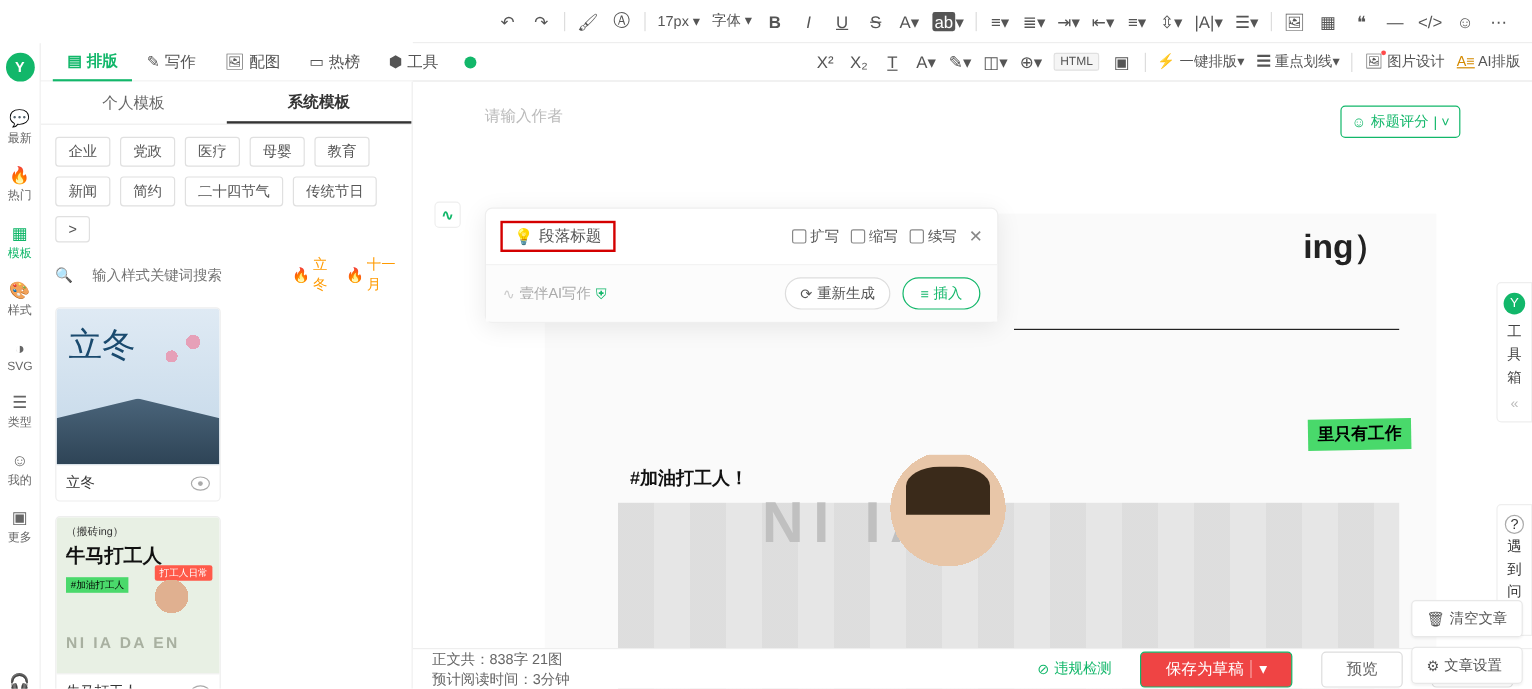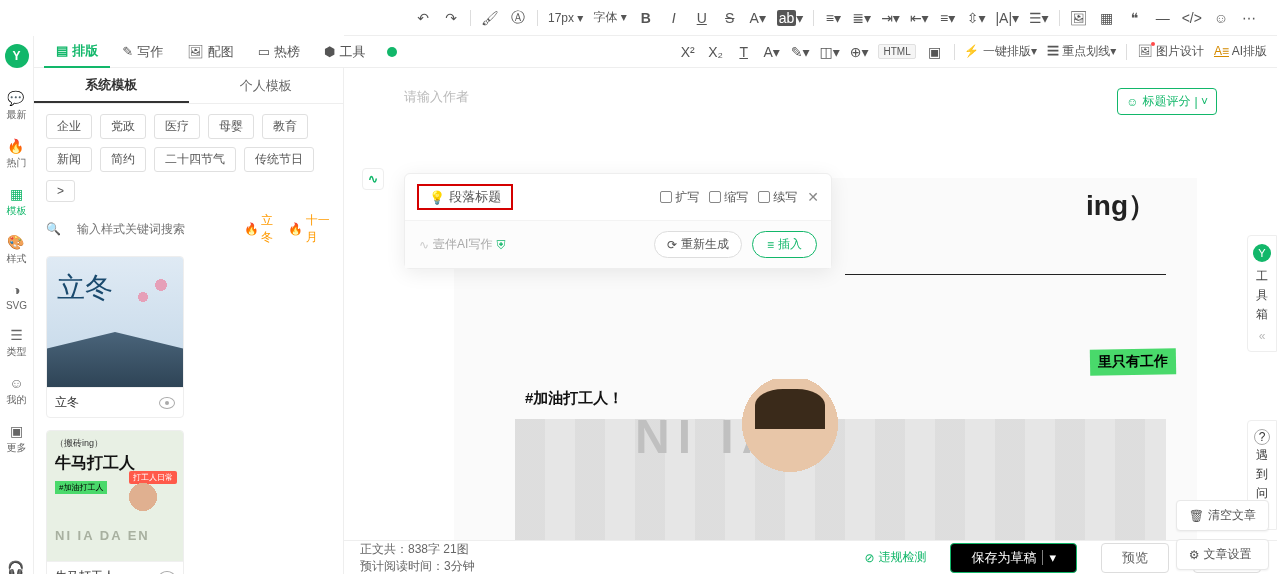--- a/index.html
+++ b/index.html
@@ -74,21 +74,21 @@
 .art-hash { position: absolute; left: 70px; top: 210px; font-weight: bold; font-size: 15px; color: #111; }
 .art-nixia { position: absolute; left: 180px; top: 230px; font-size: 48px; font-weight: 900; color: #c0c0c0; letter-spacing: 8px; }
 .art-head { position: absolute; left: 270px; top: 200px; width: 130px; height: 150px; background: radial-gradient(circle at 50% 30%, #e8c6a8 0 48px, transparent 48px); }
 .art-head::after { content: ""; position: absolute; left: 30px; top: 10px; width: 70px; height: 40px; background: #3a2a1a; border-radius: 40% 40% 0 0; }
 .art-bldg { position: absolute; left: 60px; top: 240px; right: 30px; bottom: 0; background: repeating-linear-gradient(90deg, #888 0 30px, #aaa 30px 60px); opacity: .25; }
 
 
 .footer { position: absolute; left: 344px; right: 0; bottom: 0; height: 34px; border-top: 1px solid #eee; display: flex; align-items: center; padding: 0 16px; gap: 24px; font-size: 12px; color: #666; background: #fff; z-index: 10; }
 .footer .spacer { flex: 1; }
 .f-btn { border: 1px solid #ddd; border-radius: 4px; padding: 5px 20px; background: #fff; cursor: pointer; font-size: 13px; }
-.f-btn.green { background: #000000; color: #fff; border-color: #12b76a; display: flex; align-items: center; gap: 6px; }
+.f-btn.green { background: #ef4444; color: #fff; border-color: #12b76a; display: flex; align-items: center; gap: 6px; }
 .f-link { color: #12b76a; display: flex; align-items: center; gap: 4px; cursor: pointer; }
 
 
 .r-rail { position: absolute; right: 0; top: 235px; width: 30px; background: #fff; border: 1px solid #eee; border-radius: 4px 0 0 4px; display: flex; flex-direction: column; align-items: center; padding: 8px 0; gap: 2px; }
 .r-rail .g { width: 18px; height: 18px; border-radius: 50%; background: #12b76a; color: #fff; display: flex; align-items: center; justify-content: center; font-size: 11px; margin-bottom: 4px; }
 .r-rail .ch { font-size: 12px; color: #444; }
 .r-rail2 { position: absolute; right: 0; top: 420px; width: 30px; background: #fff; border: 1px solid #eee; border-radius: 4px 0 0 4px; display: flex; flex-direction: column; align-items: center; padding: 8px 0; gap: 2px; }
 
 
 .br-btns { position: absolute; right: 8px; bottom: 4px; display: flex; flex-direction: column; gap: 8px; z-index: 20; }
@@ -238,22 +238,22 @@
   <span class="tb-sep"></span>
   <span class="tb-txt">⚡ <span>一键排版</span>▾</span>
   <span class="tb-txt">☰ <span>重点划线</span>▾</span>
   <span class="tb-sep"></span>
   <span class="tb-txt"><span style="position:relative">🖼<span style="position:absolute;right:-2px;top:-2px;width:4px;height:4px;background:#ff4a4a;border-radius:50%"></span></span> <span>图片设计</span></span>
   <span class="tb-txt"><span style="text-decoration:underline;color:#d48a00">A≡</span> <span>AI排版</span></span>
 </div>
 
 <div class="side-panel">
   <div class="tpl-tabs">
+    <div class="tpl-tab">个人模板</div>
     <div class="tpl-tab active">系统模板</div>
-    <div class="tpl-tab">个人模板</div>
   </div>
   <div class="tag-wrap">
     <span class="tag">企业</span>
     <span class="tag">党政</span>
     <span class="tag">医疗</span>
     <span class="tag">母婴</span>
     <span class="tag">教育</span>
     <span class="tag">新闻</span>
     <span class="tag">简约</span>
     <span class="tag">二十四节气</span>

